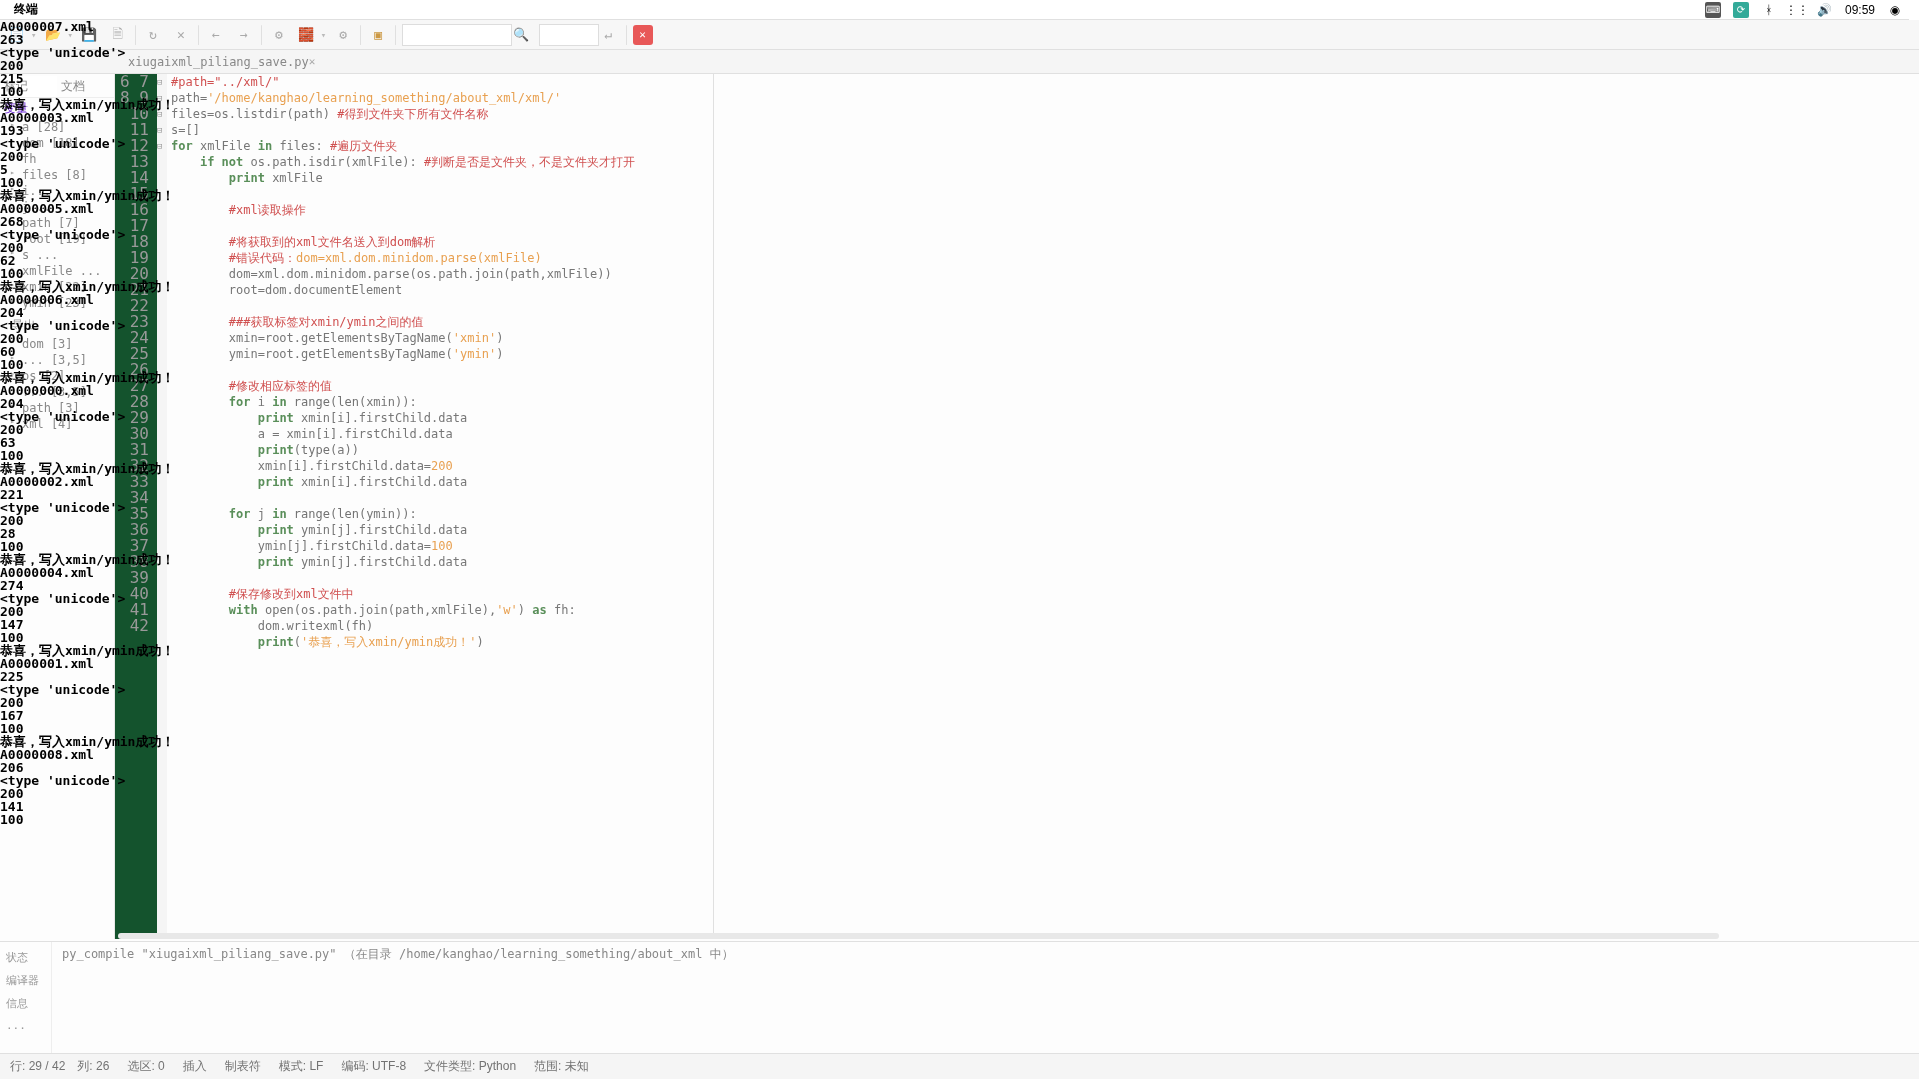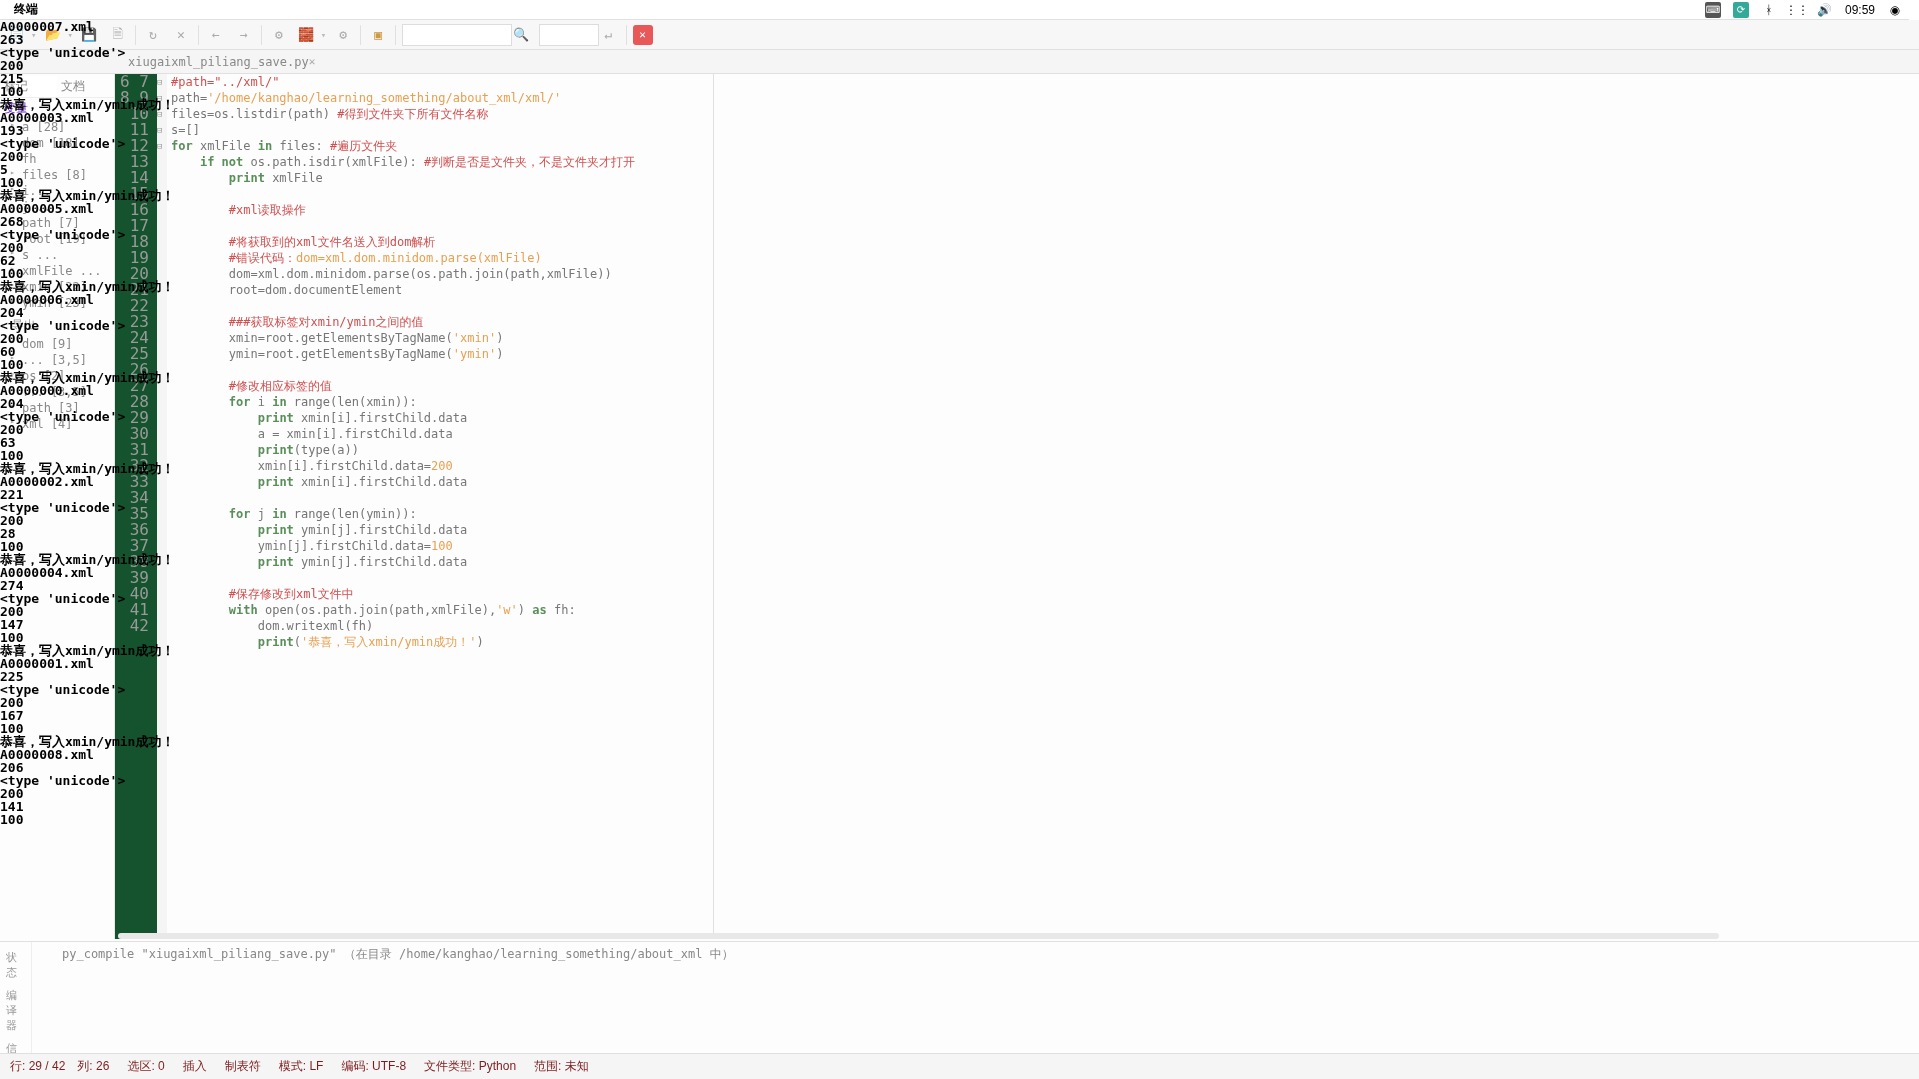--- a/index.html
+++ b/index.html
@@ -46,28 +46,28 @@
 .code { flex: 1; font-size: 12px; line-height: 16px; white-space: pre; color: #777; padding-left: 4px; position: relative; }
 .code .kw { color: #5a8f5a; font-weight: bold; }
 .code .str { color: #e8a050; }
 .code .cm { color: #d05050; }
 .code .num { color: #e8a050; }
 .code .bi { color: #737373; }
 .cursor-col { position: absolute; left: 598px; top: 0; bottom: 0; width: 1px; background: #e0e0e0; }
 
 
 .msgpanel { position: absolute; left: 0; right: 0; bottom: 26px; height: 112px; border-top: 1px solid #e0e0e0; background: #fdfdfd; font-size: 12px; color: #888; }
-.msgpanel-tabs { width: 32px; border-right: 1px solid #eee; float: left; height: 100%; padding-top: 4px; }
+.msgpanel-tabs { width: 52px; border-right: 1px solid #eee; float: left; height: 100%; padding-top: 4px; }
 .msgtab { padding: 4px 6px; font-size: 11px; color: #999; }
 .msgbody { margin-left: 56px; padding: 4px 6px; }
 .msg-cmd { color: #888; }
 .msg-ok { color: #6a8aa8; }
 
 
-.statusbar { position: absolute; left: 0; right: 0; bottom: 0; height: 26px; background: #f5f5f5; border-top: 1px solid #e0e0e0; display: flex; align-items: center; gap: 18px; padding: 0 10px; font-size: 12px; color: #7f1d1d; font-family: sans-serif; }
+.statusbar { position: absolute; left: 0; right: 0; bottom: 0; height: 26px; background: #f5f5f5; border-top: 1px solid #e0e0e0; display: flex; align-items: center; gap: 18px; padding: 0 10px; font-size: 12px; color: #737373; font-family: sans-serif; }
 
 
 .hscroll { position: absolute; left: 118px; right: 200px; height: 6px; bottom: 140px; background: #e8e8e8; border-radius: 3px; z-index: 2; }
 </style>
 </head>
 <body>
 
 <div class="menubar">
   <div class="menubar-left">
     <span class="apple"></span>
@@ -140,21 +140,21 @@
           <div class="tree-item">j...</div>
           <div class="tree-item">path [7]</div>
           <div class="tree-item">root [19]</div>
           <div class="tree-item">s ...</div>
           <div class="tree-item">xmlFile ...</div>
           <div class="tree-item">xmin [22]</div>
           <div class="tree-item">ymin [23]</div>
         </div>
       <div class="panel-hdr" style="color:#999;padding-left:12px;margin-top:4px">导出</div>
       <div id="export-list">
-          <div class="tree-item">dom [9]</div>
+          <div class="tree-item">dom [3]</div>
           <div class="tree-item">... [3,5]</div>
           <div class="tree-item">os [2]</div>
           <div class="tree-item">... [3,5]</div>
           <div class="tree-item">path [3]</div>
           <div class="tree-item">xml [4]</div>
         </div>
     </div>
 
     <div class="codewrap">
       <div class="cursor-col"></div>

